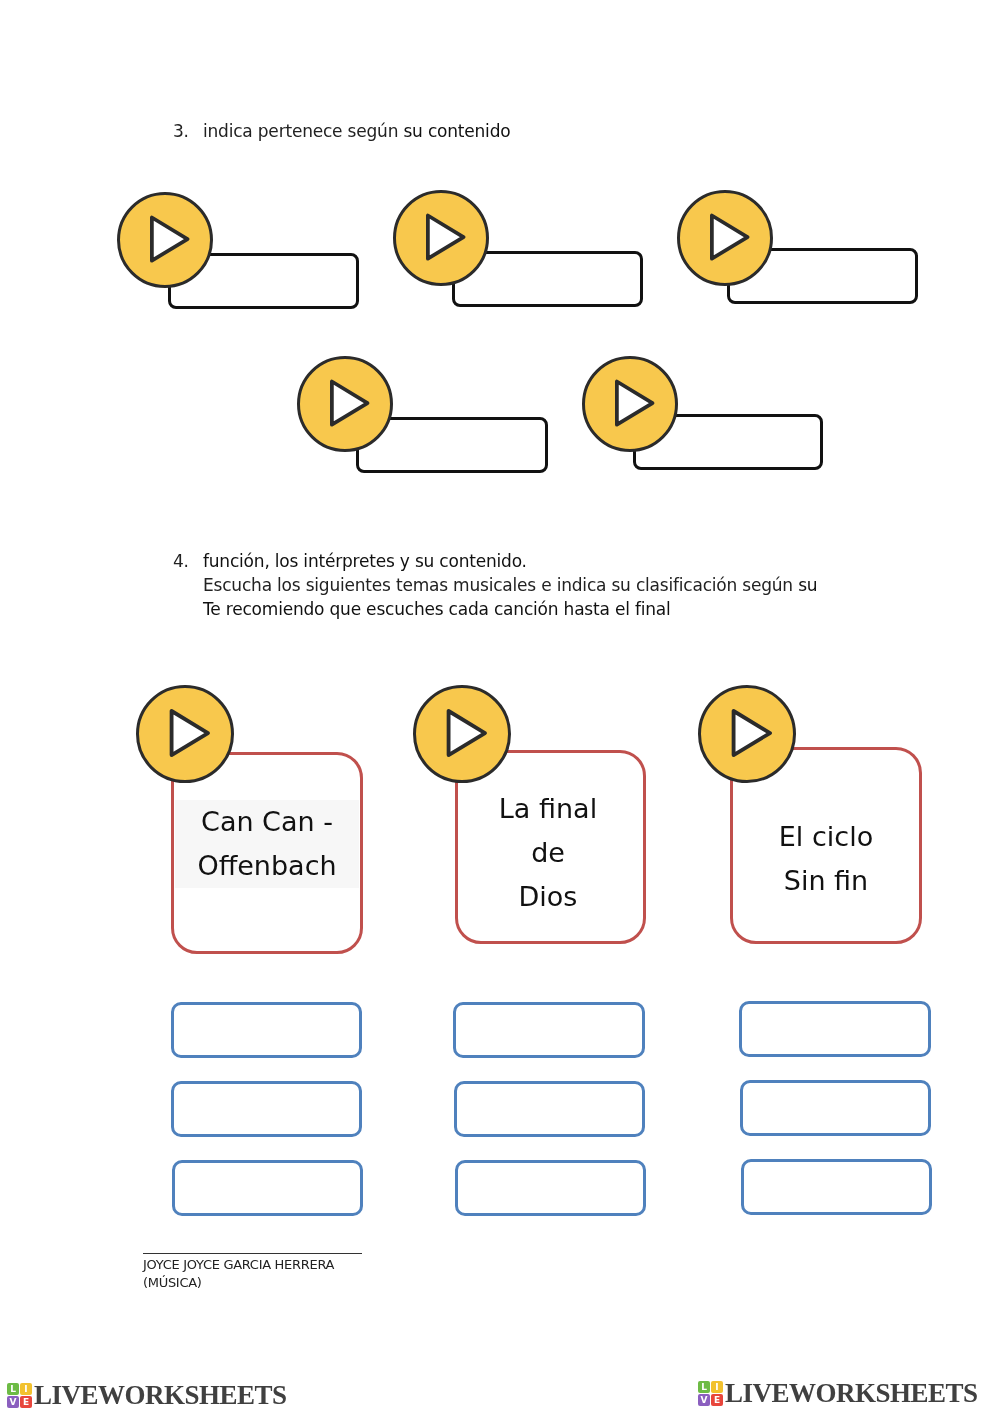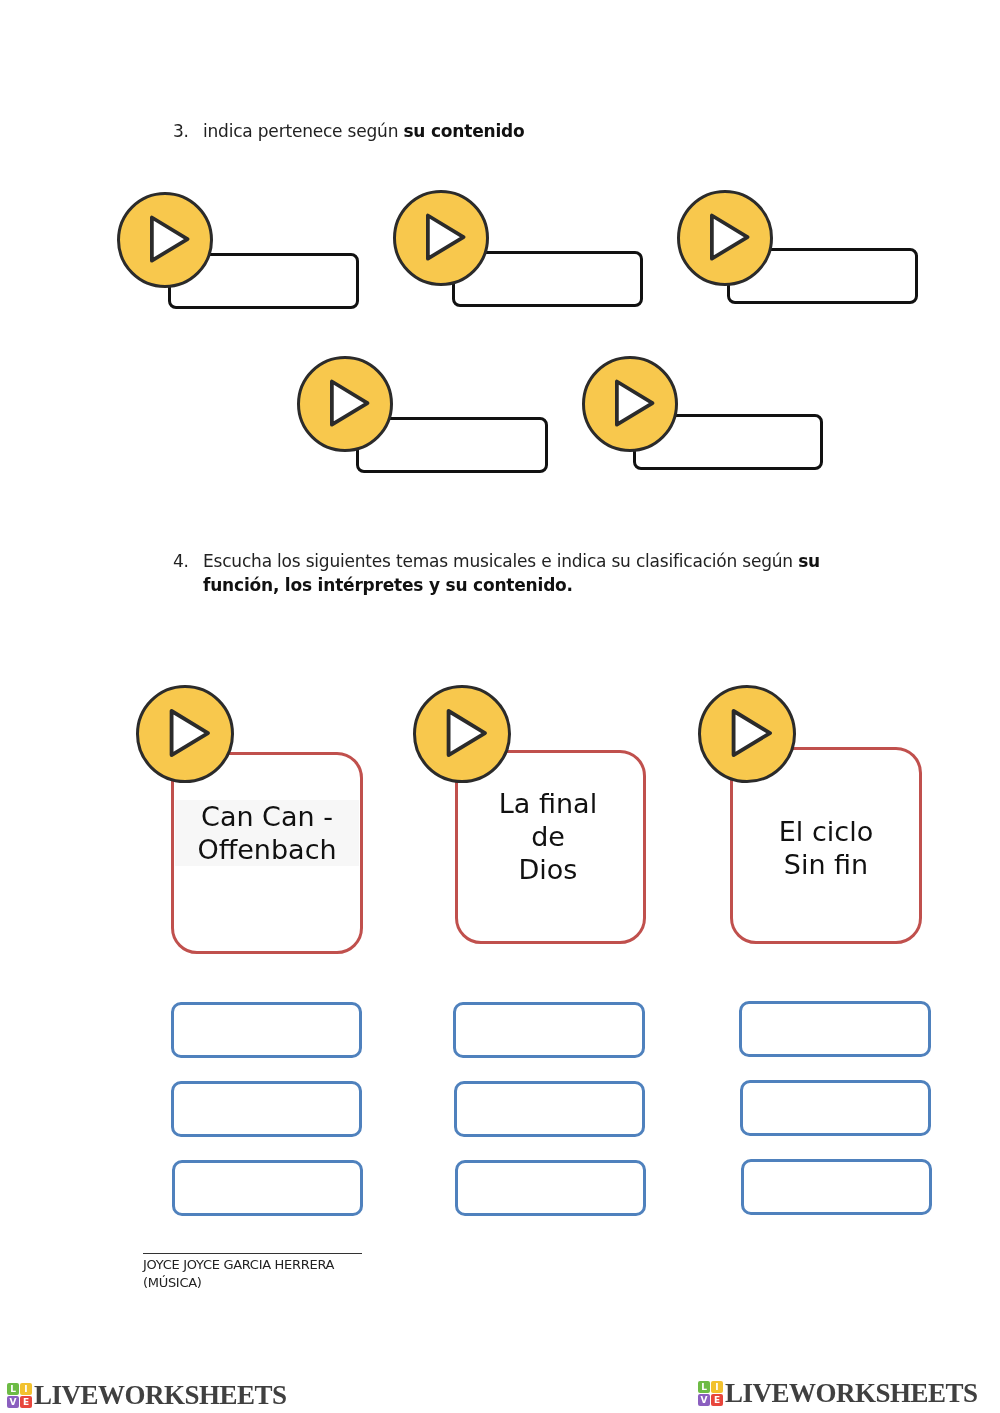--- a/index.html
+++ b/index.html
@@ -6,38 +6,38 @@
     body {
       width: 1000px; height: 1413px; position: relative; overflow: hidden;
       background: #ffffff; font-family: "DejaVu Sans", sans-serif; color: #1a1a1a;
     }
     .instr {
       position: absolute; font-family: "DejaVu Sans", sans-serif; font-size: 17px;
       line-height: 24px; color: #222; letter-spacing: -0.2px;
     }
     .instr .num { position: absolute; left: 0; top: 0; }
     .instr .body { margin-left: 30px; }
-    .instr b { font-weight: bold; color: #111; }
+    .instr b { font-weight: normal; color: #111; }
     .play {
       position: absolute; width: 96px; height: 96px; border-radius: 50%;
       background: #f8c84d; border: 3px solid #2b2b2b; box-sizing: border-box;
       z-index: 3; cursor: pointer;
     }
     .play svg { position: absolute; left: 0; top: 0; width: 100%; height: 100%; }
     .ansbox {
       position: absolute; border: 3px solid #111; border-radius: 8px;
       box-sizing: border-box; background: #fff; z-index: 1;
     }
     .songbox {
       position: absolute; border: 3px solid #c0504d; border-radius: 26px;
       box-sizing: border-box; background: #fff; z-index: 1;
     }
     .songtitle {
       position: absolute; font-family: "DejaVu Sans", sans-serif; font-size: 27px;
-      line-height: 33px; text-align: center; color: #111; z-index: 2; white-space: pre-line;
+      line-height: 44px; text-align: center; color: #111; z-index: 2; white-space: pre-line;
     }
     .songtitle.shade { background: #f7f7f7; }
     .bluebox {
       position: absolute; border: 3px solid #4f81bd; border-radius: 10px;
       box-sizing: border-box; background: #fff; cursor: text;
     }
     .sigline { position: absolute; left: 143px; top: 1253px; width: 219px; height: 1px; background: #333; }
     .sig {
       position: absolute; left: 143px; top: 1256px; font-size: 13px; line-height: 18px;
       color: #222; font-family: "DejaVu Sans", sans-serif; letter-spacing: -0.3px;
@@ -88,22 +88,23 @@
 <div class="play" style="left:582px; top:356px;">
   <svg viewBox="0 0 96 96">
       <polygon points="34,24 34,70 72,47" fill="#fff" stroke="#2b2b2b" stroke-width="4" stroke-linejoin="round"></polygon>
     </svg>
 </div>
 <div class="ansbox" style="left:633px; top:414px; width:190px; height:56px;"></div>
 
 <div class="instr" style="left:173px; top:549px; width:700px;">
   <span class="num">4.</span>
   <div class="body">
+    <div><b>función, los intérpretes y su contenido.</b></div>
     <div><span>Escucha los siguientes temas musicales e indica su clasificación según </span><b>su</b></div>
-    <div><b>función, los intérpretes y su contenido.</b></div>
+    <div><b>Te recomiendo que escuches cada canción hasta el final</b></div>
   </div>
 </div>
 
 <div class="play" style="left:136px; top:685px; width:98px; height:98px;">
   <svg viewBox="0 0 96 96">
       <polygon points="34,24 34,70 72,47" fill="#fff" stroke="#2b2b2b" stroke-width="4" stroke-linejoin="round"></polygon>
     </svg>
 </div>
 <div class="songbox" style="left:171px; top:752px; width:192px; height:202px;"></div>
 <div class="songtitle shade" style="left:175px; top:800px; width:184px;">Can Can -

